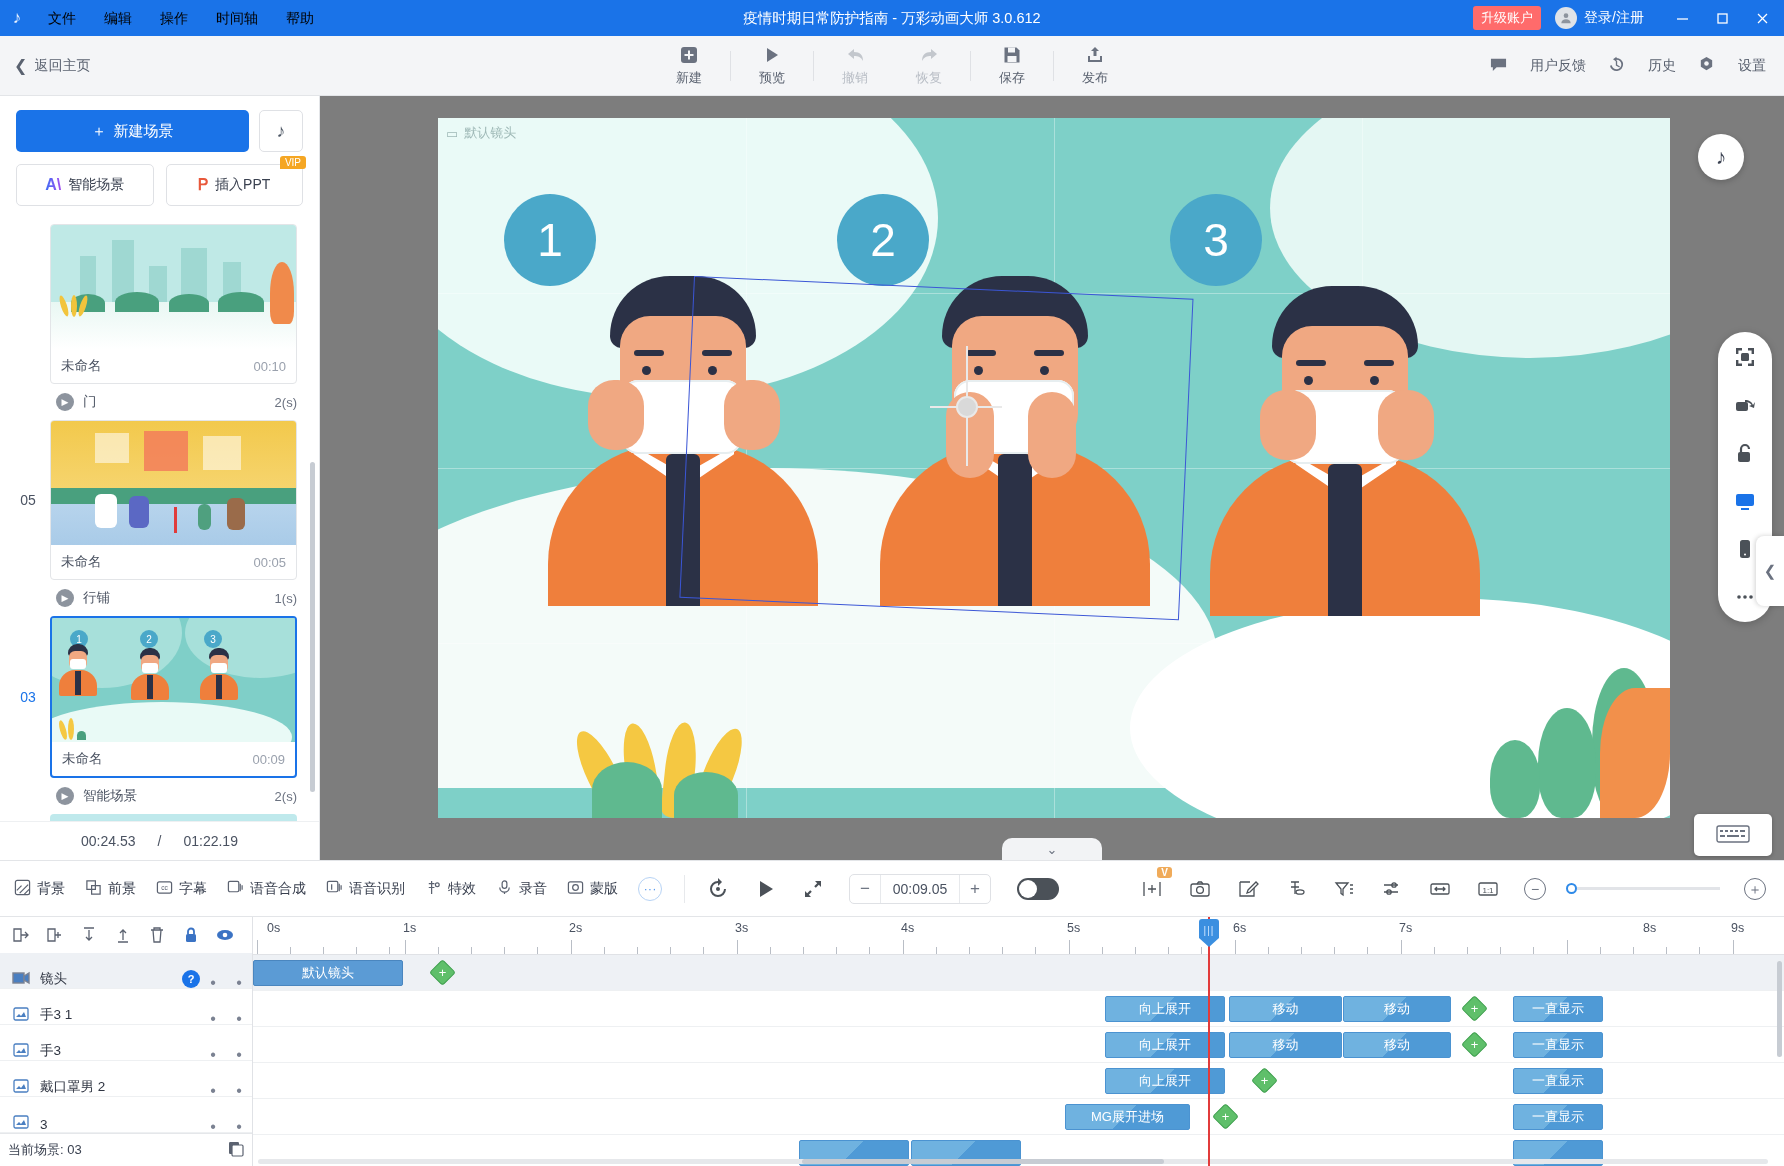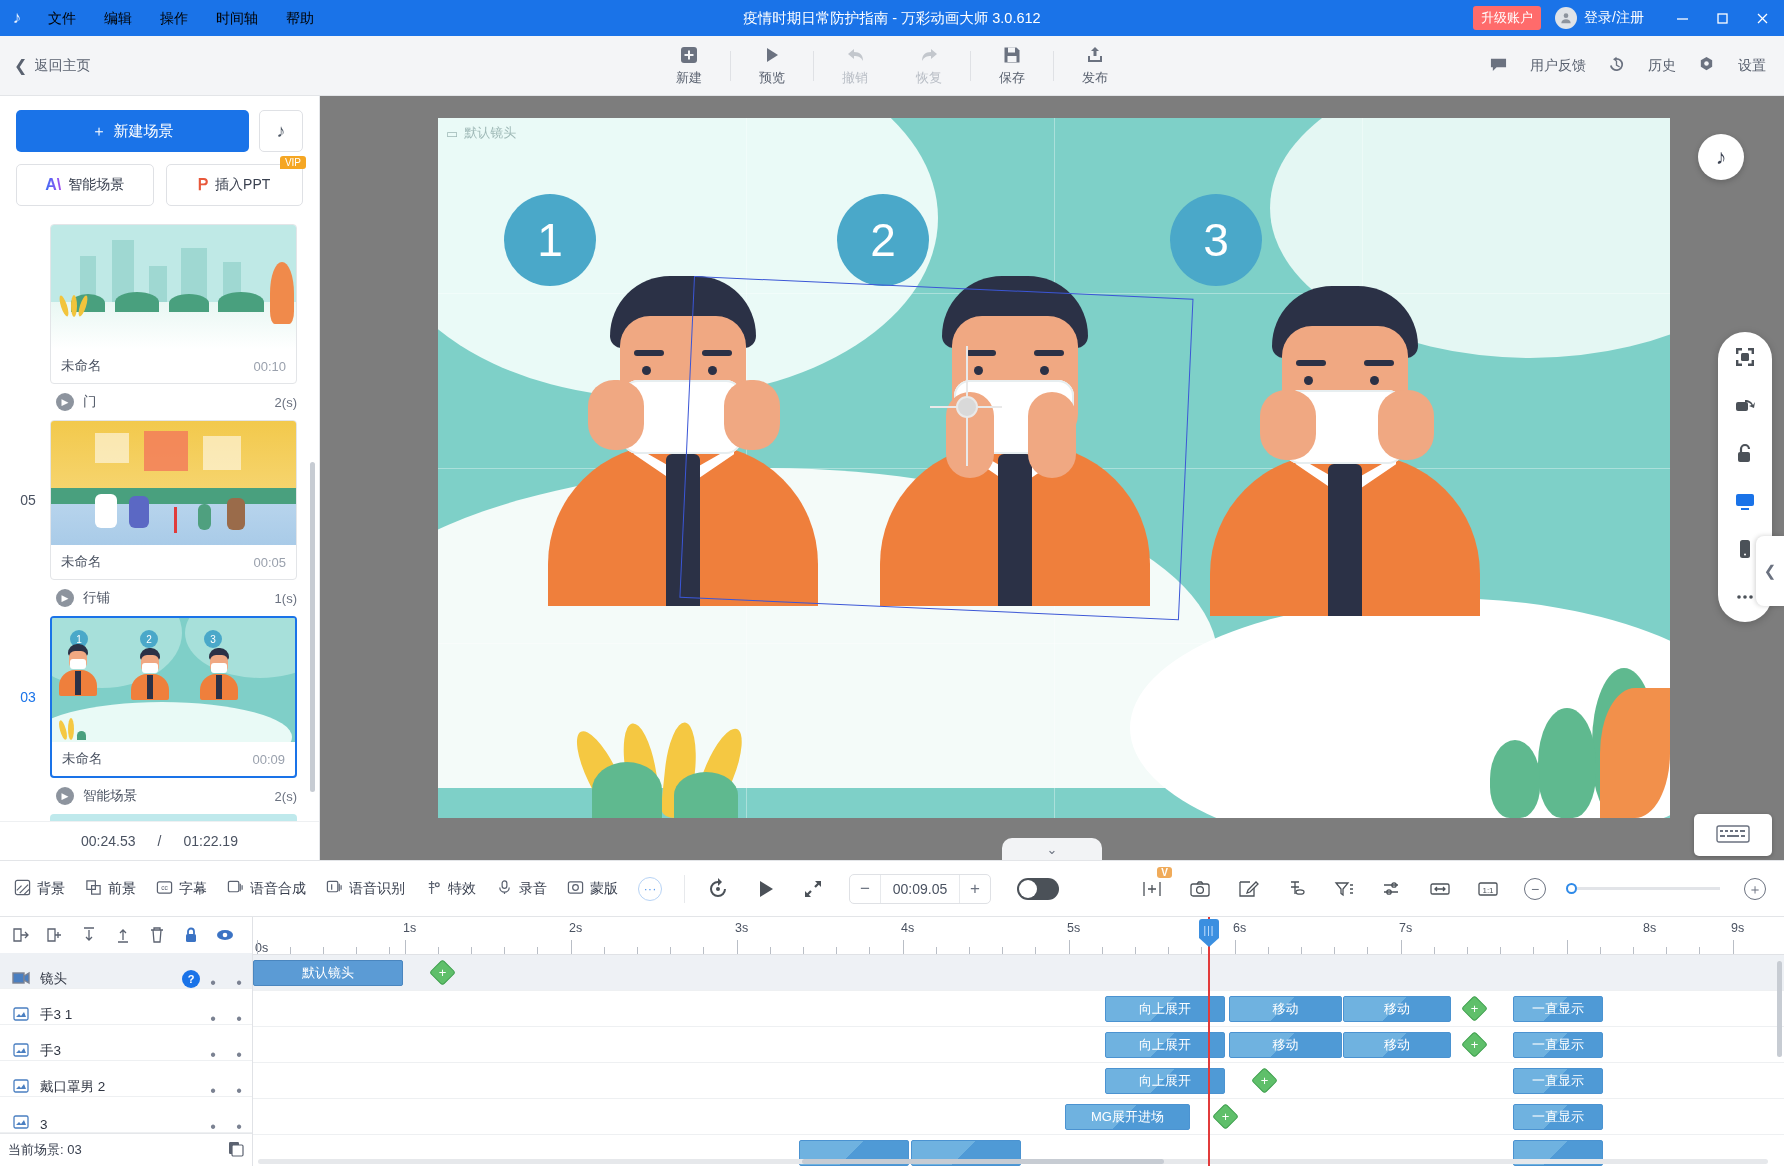--- a/index.html
+++ b/index.html
@@ -990,21 +990,21 @@
           <svg width="16" height="16" viewBox="0 0 16 16">
               <rect x="1" y="1" width="10" height="12" rx="1.2"></rect>
               <rect x="4" y="4" width="11" height="11" rx="1.2" fill="#fff" stroke="#5b6270" stroke-width="1.2"></rect>
             </svg>
         </span>
       </div>
     </div>
 
     <div class="tl-right">
       <div class="ruler">
-        <span class="lbl" style="left:4px;margin-top:20px;">0s</span>
+        <span class="lbl" style="left:16px;">0s</span>
         <span class="lbl" style="left:152px;">1s</span>
         <span class="lbl" style="left:318px;">2s</span>
         <span class="lbl" style="left:484px;">3s</span>
         <span class="lbl" style="left:650px;">4s</span>
         <span class="lbl" style="left:816px;">5s</span>
         <span class="lbl" style="left:982px;">6s</span>
         <span class="lbl" style="left:1148px;">7s</span>
         <span class="lbl" style="left:1392px;">8s</span>
         <span class="lbl" style="left:1480px;">9s</span>
         <span class="tick" style="left:4px;height:14px;"></span>

